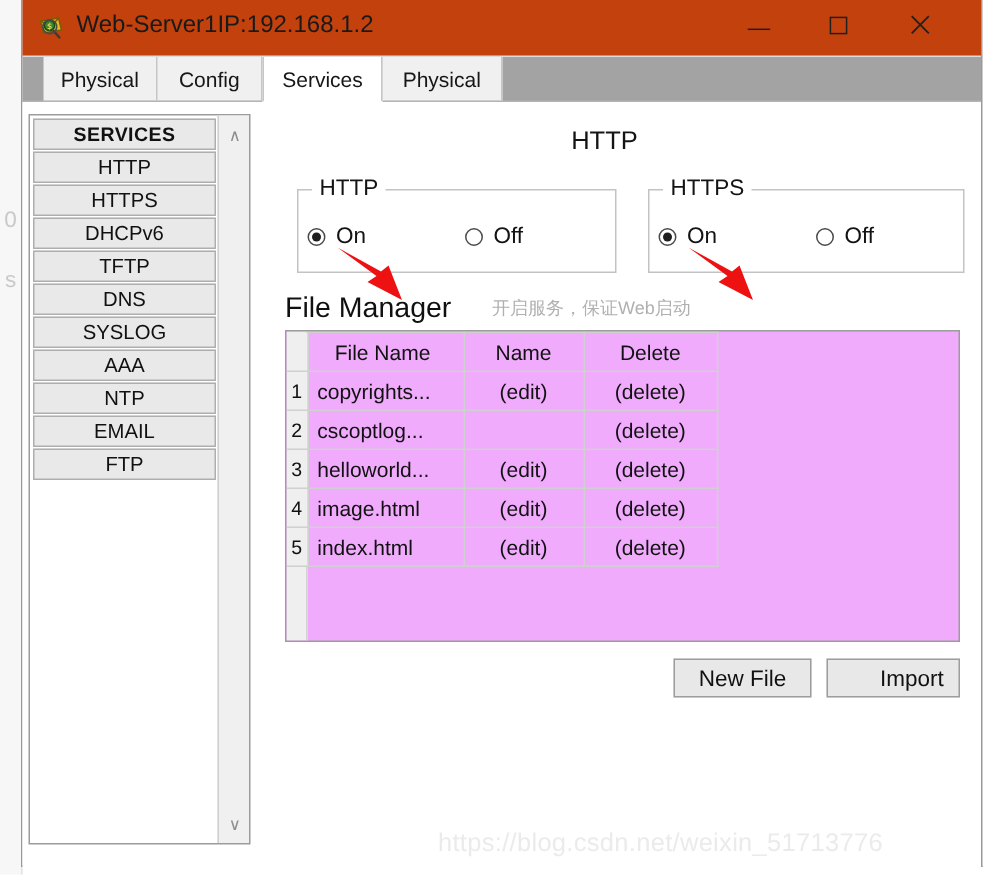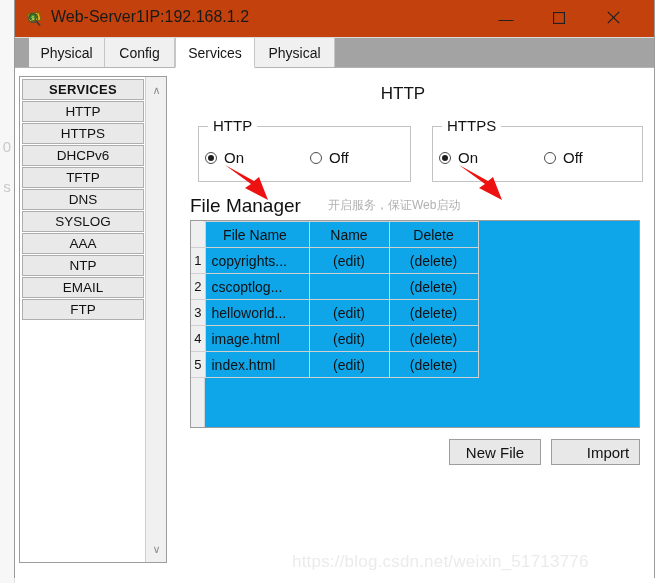--- a/index.html
+++ b/index.html
@@ -250,21 +250,21 @@
     font-size: 12px;
     color: #b0b0b0;
     white-space: nowrap;
   }
 
   #file-table-container {
     position: absolute;
     left: 17px; top: 152px;
     width: 450px; height: 208px;
     border: 1px solid #9c9c9c;
-    background: #0ea5e9;
+    background: #f0abfc;
     box-sizing: border-box;
     overflow: hidden;
   }
   #gutter-strip {
     position: absolute;
     left: 0; top: 0;
     width: 14px; height: 100%;
     background: #efefef;
     border-right: 1px solid #d3d3d3;
     box-sizing: border-box;

